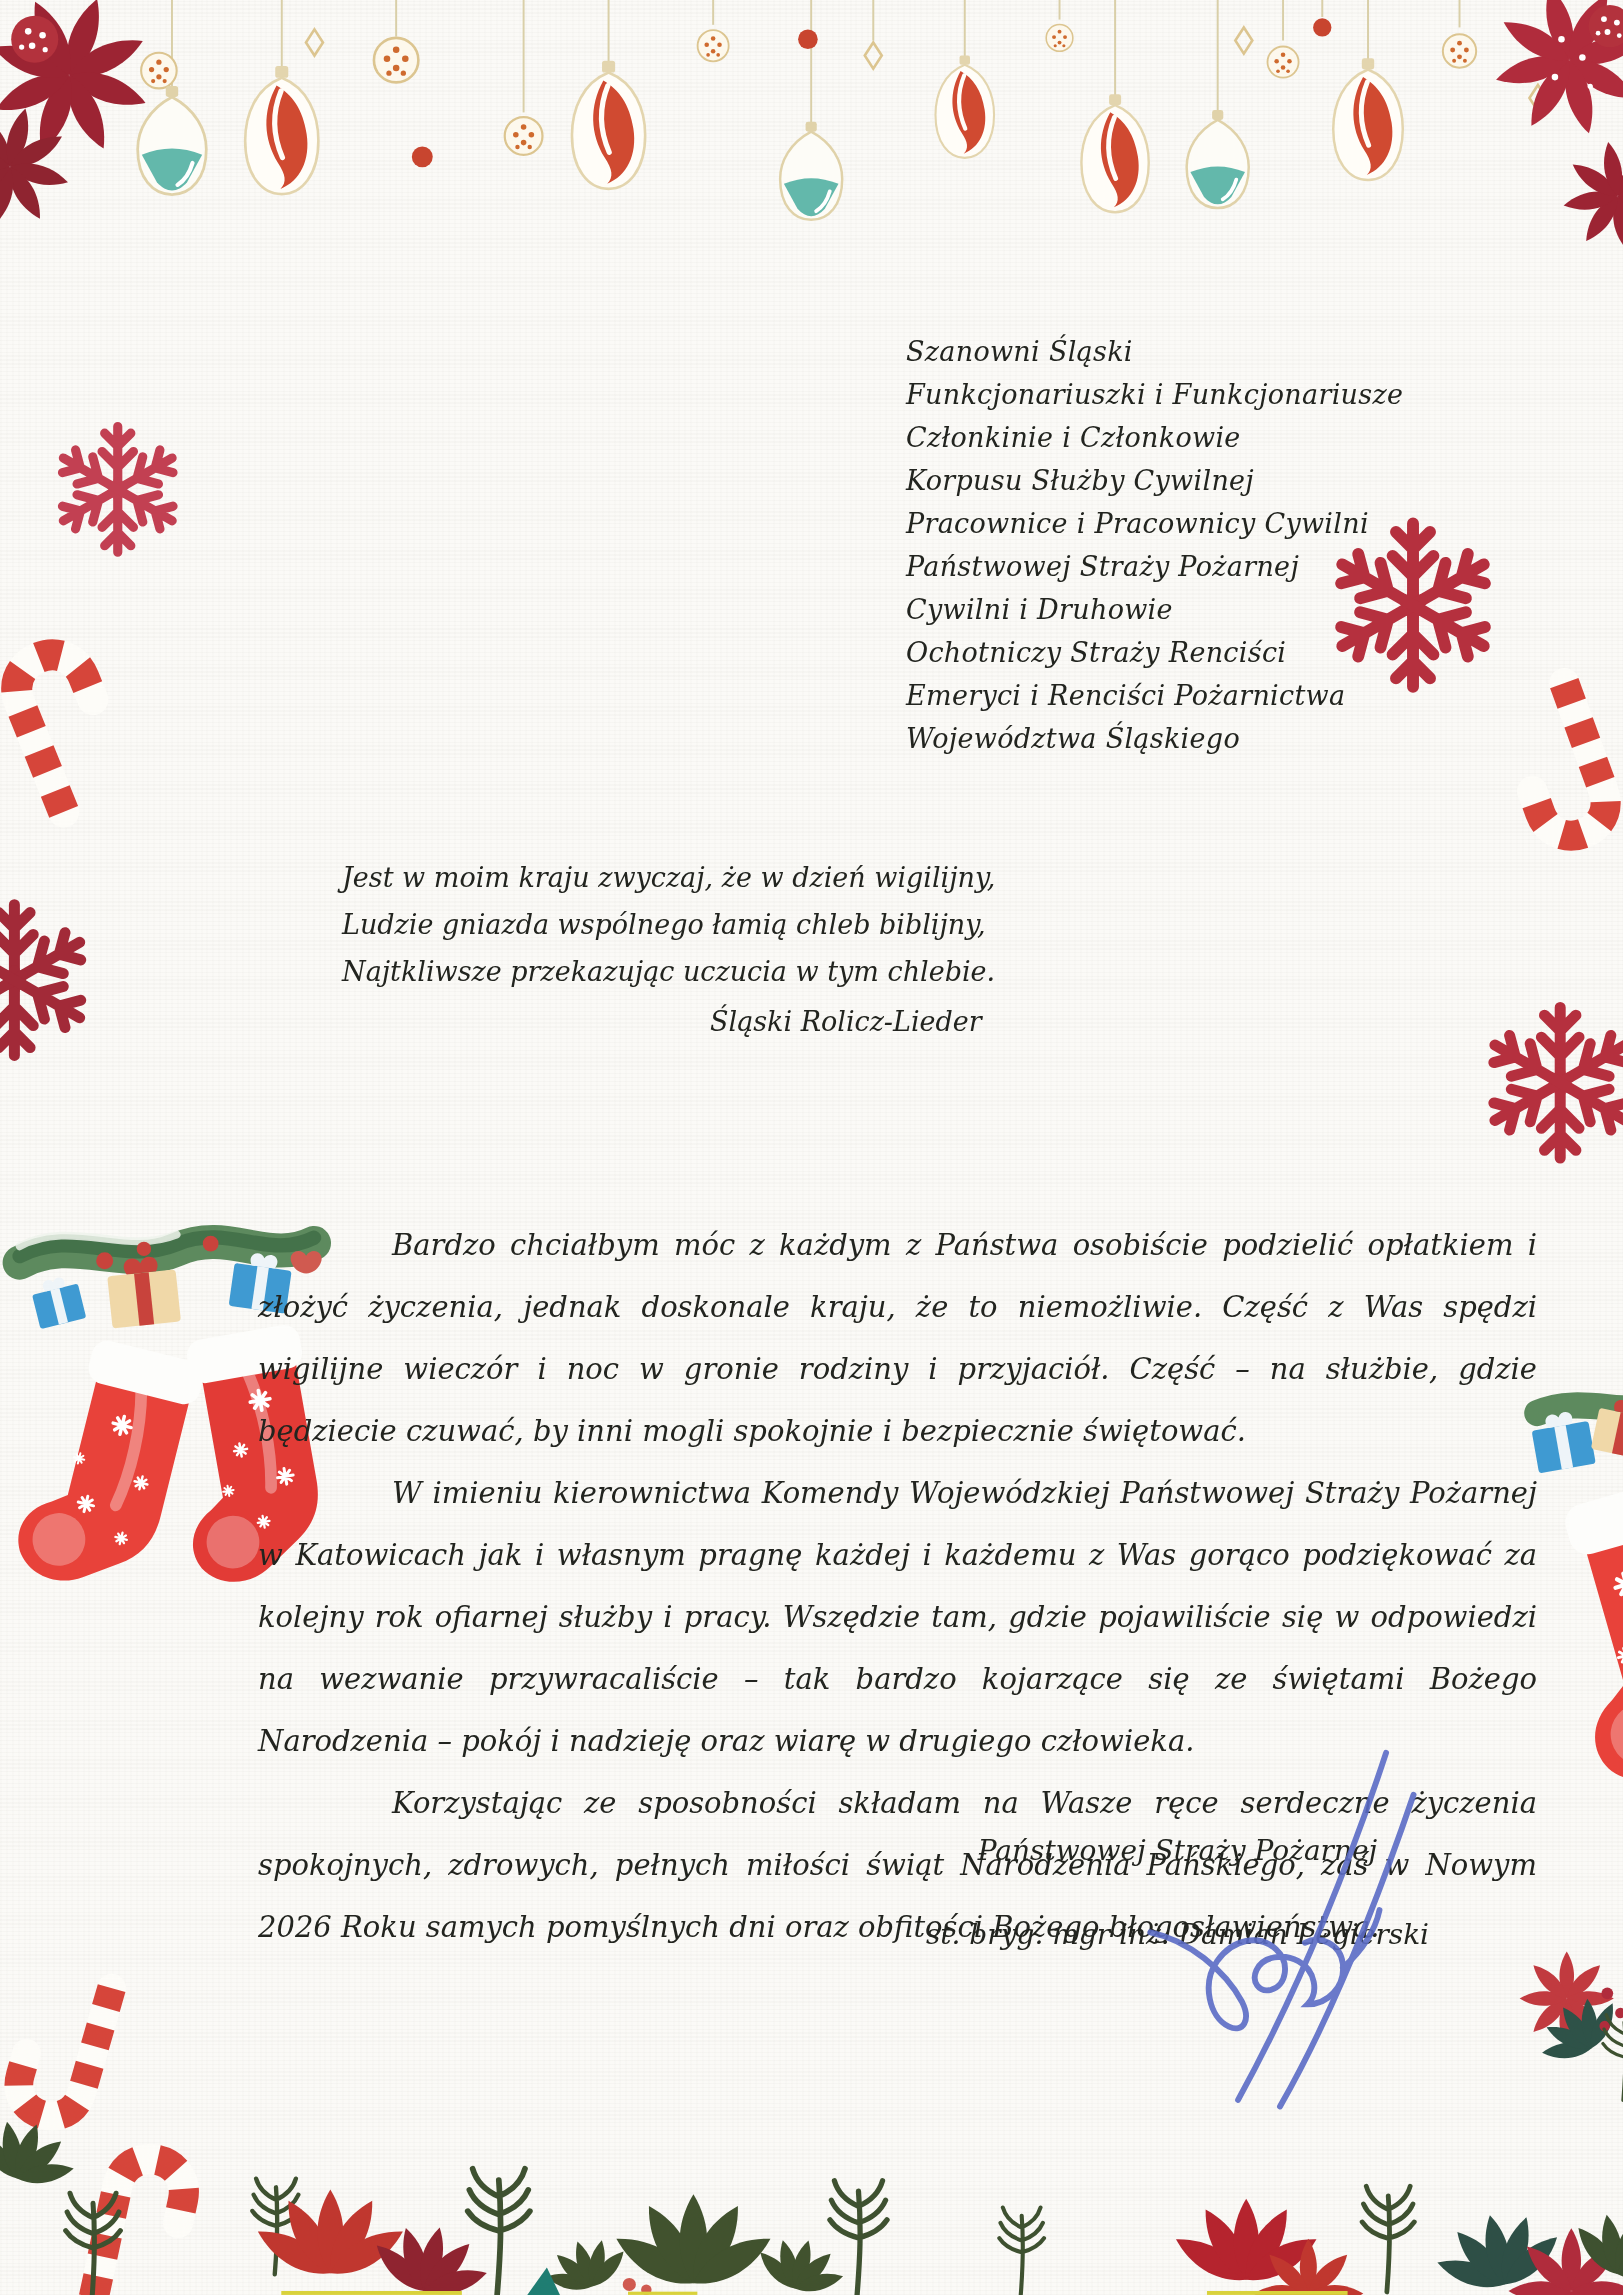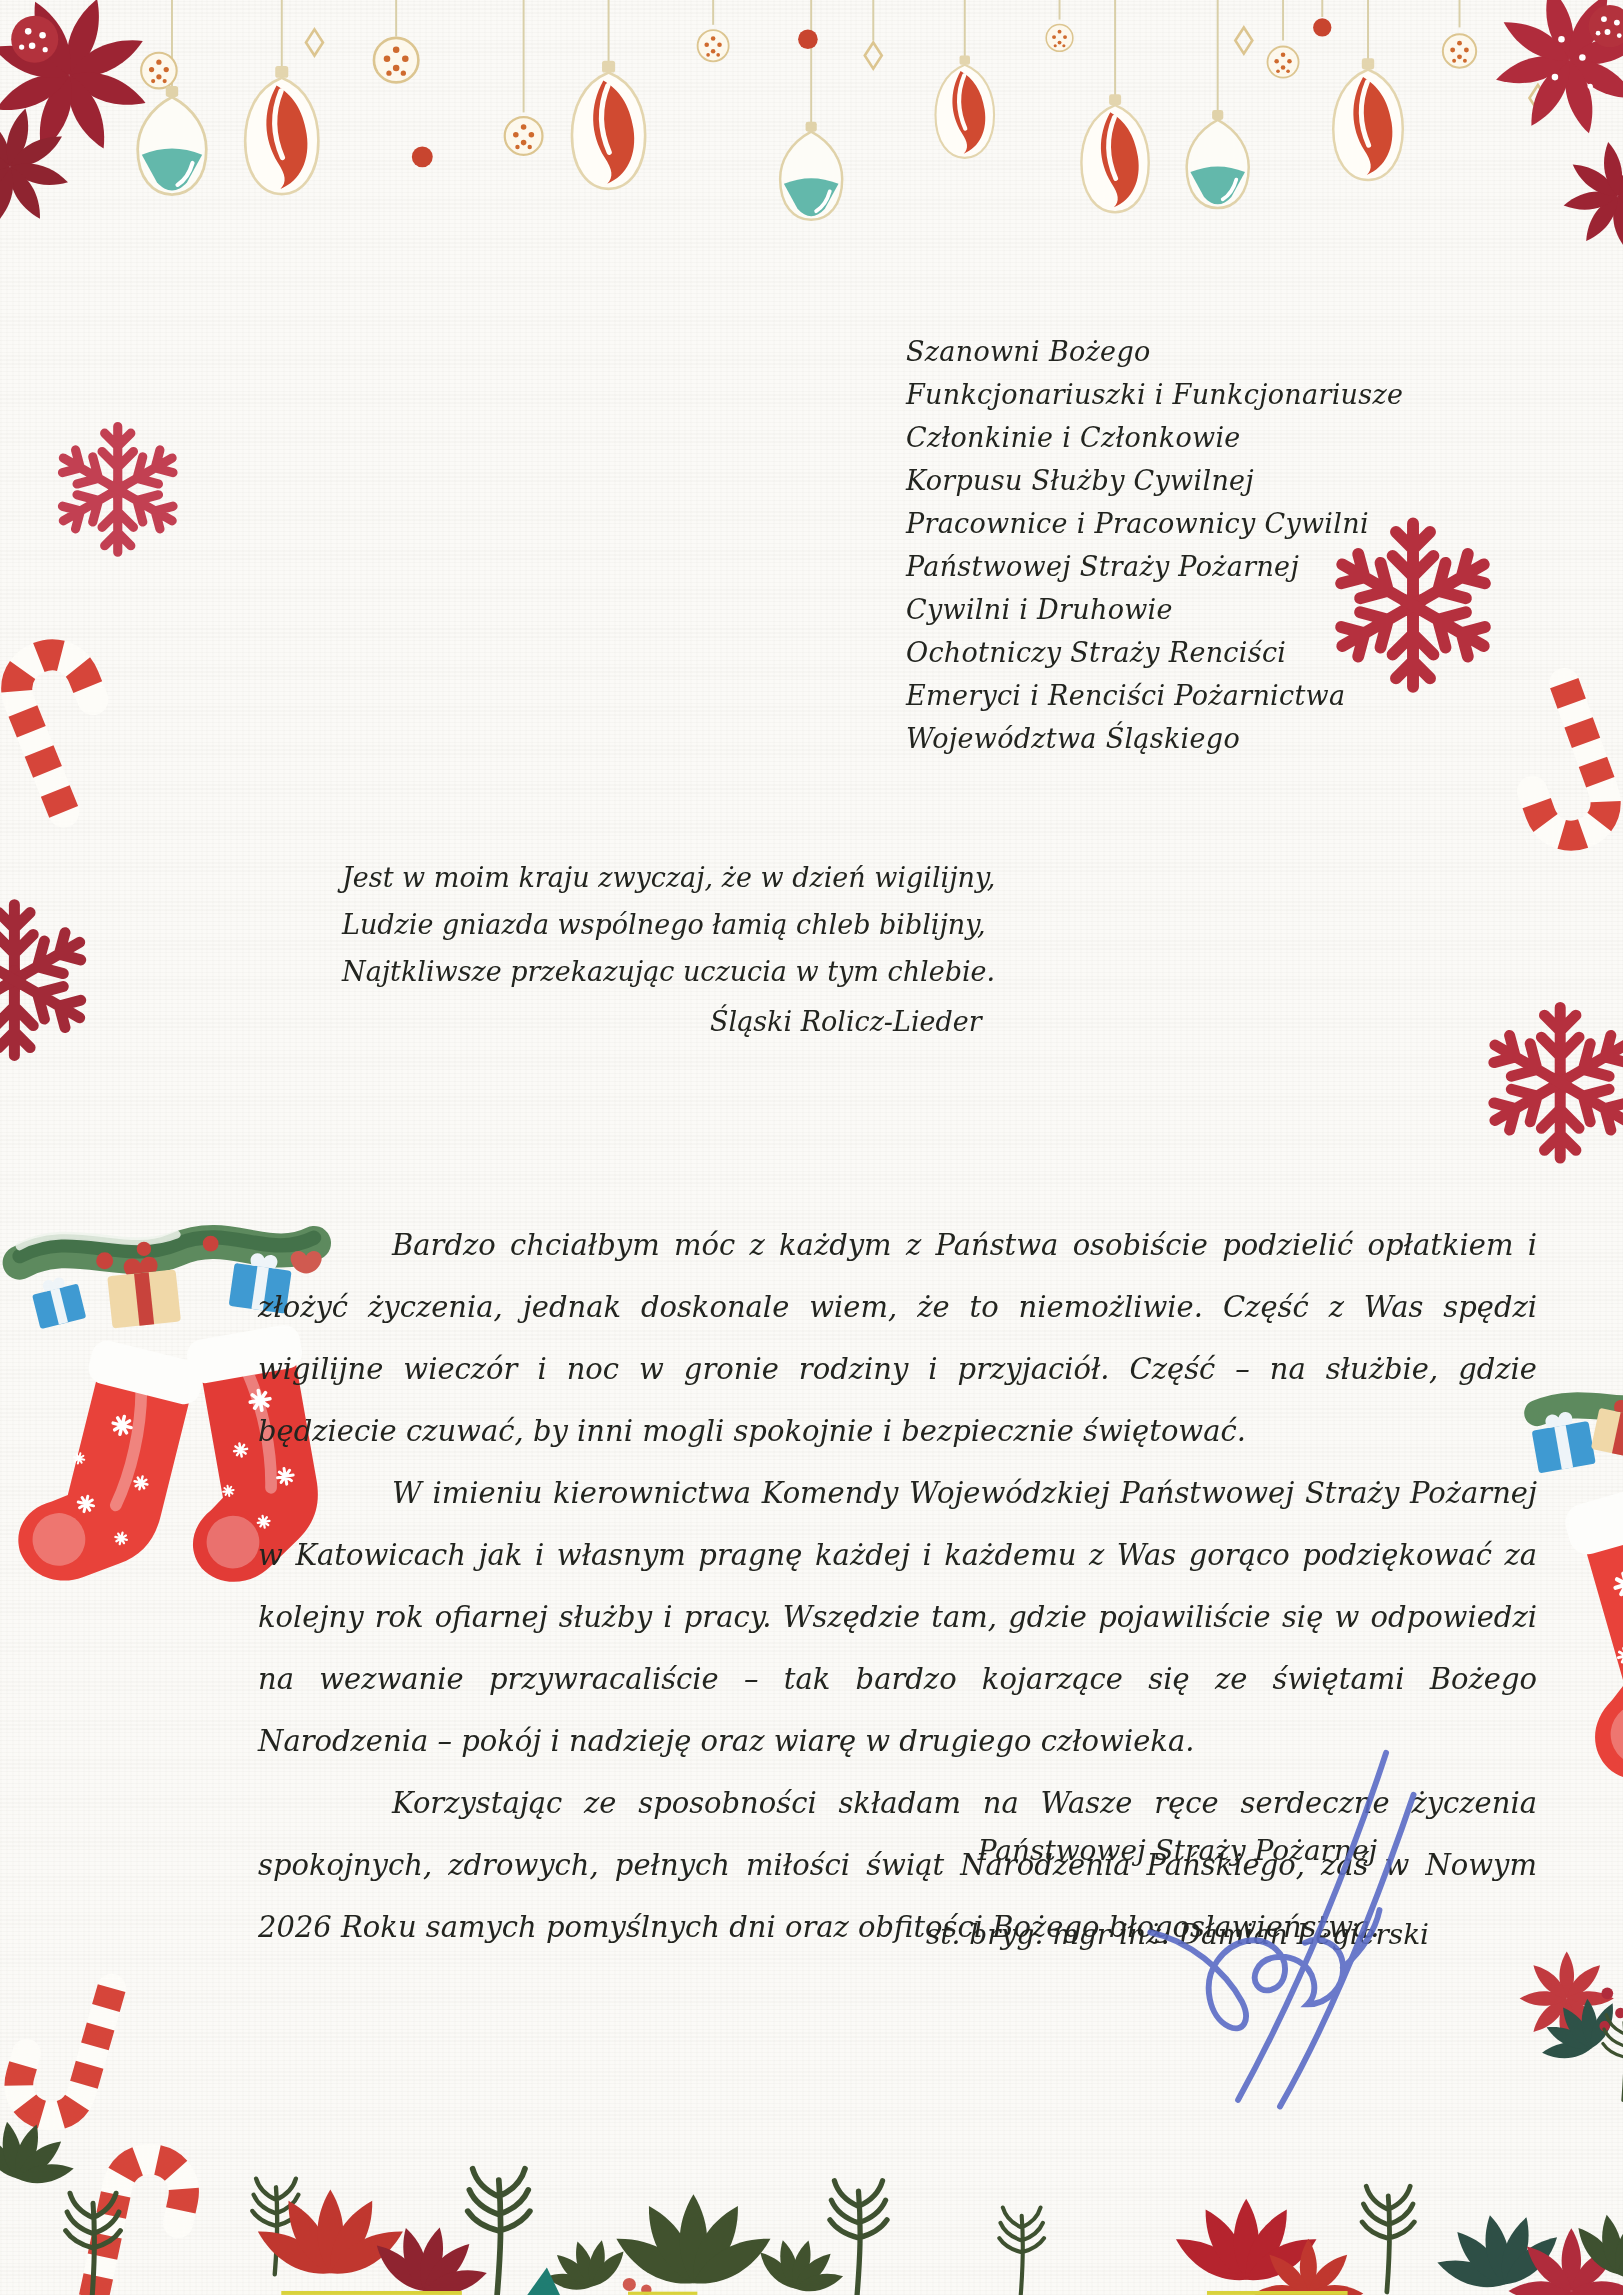--- a/index.html
+++ b/index.html
@@ -417,41 +417,41 @@
         <use href="#ballDots"></use>
       </g>
     <g transform="translate(2474,300) scale(1.05) rotate(35)" style="color:#9c2433" fill="currentColor">
         <use href="#flower8"></use>
       </g>
   </svg>
 
   <div class="textlayer">
 
     <div class="salutation">
-      <div>Szanowni Bożego</div>
+      <div>Szanowni Śląski</div>
       <div>Funkcjonariuszki i Funkcjonariusze</div>
       <div>Członkinie i Członkowie</div>
       <div>Korpusu Służby Cywilnej</div>
       <div>Pracownice i Pracownicy Cywilni</div>
       <div>Państwowej Straży Pożarnej</div>
       <div>Cywilni i Druhowie</div>
       <div>Ochotniczy Straży Renciści</div>
       <div>Emeryci i Renciści Pożarnictwa</div>
       <div>Województwa Śląskiego</div>
     </div>
 
     <div class="poem">
       <div>Jest w moim kraju zwyczaj, że w dzień wigilijny,</div>
       <div>Ludzie gniazda wspólnego łamią chleb biblijny,</div>
       <div>Najtkliwsze przekazując uczucia w tym chlebie.</div>
       <div class="poem-author">Śląski Rolicz-Lieder</div>
     </div>
 
     <div class="body-text">
-      <p>Bardzo chciałbym móc z każdym z Państwa osobiście podzielić opłatkiem i złożyć życzenia, jednak doskonale wiem, że to niemożliwie. Część z Was spędzi wigilijne wieczór i noc w gronie rodziny i przyjaciół. Część – na służbie, gdzie będziecie czuwać, by inni mogli spokojnie i bezpiecznie świętować.</p>
+      <p>Bardzo chciałbym móc z każdym z Państwa osobiście podzielić opłatkiem i złożyć życzenia, jednak doskonale kraju, że to niemożliwie. Część z Was spędzi wigilijne wieczór i noc w gronie rodziny i przyjaciół. Część – na służbie, gdzie będziecie czuwać, by inni mogli spokojnie i bezpiecznie świętować.</p>
       <p>W imieniu kierownictwa Komendy Wojewódzkiej Państwowej Straży Pożarnej w Katowicach jak i własnym pragnę każdej i każdemu z Was gorąco podziękować za kolejny rok ofiarnej służby i pracy. Wszędzie tam, gdzie pojawiliście się w odpowiedzi na wezwanie przywracaliście – tak bardzo kojarzące się ze świętami Bożego Narodzenia – pokój i nadzieję oraz wiarę w drugiego człowieka.</p>
       <p>Korzystając ze sposobności składam na Wasze ręce serdeczne życzenia spokojnych, zdrowych, pełnych miłości świąt Narodzenia Pańskiego, zaś w Nowym 2026 Roku samych pomyślnych dni oraz obfitości Bożego błogosławieństwa.</p>
     </div>
 
     <div class="signoff">
       <div>Państwowej Straży Pożarnej</div>
       <div class="name">st. bryg. mgr inż. Damian Legierski</div>
     </div>
   </div>
 

